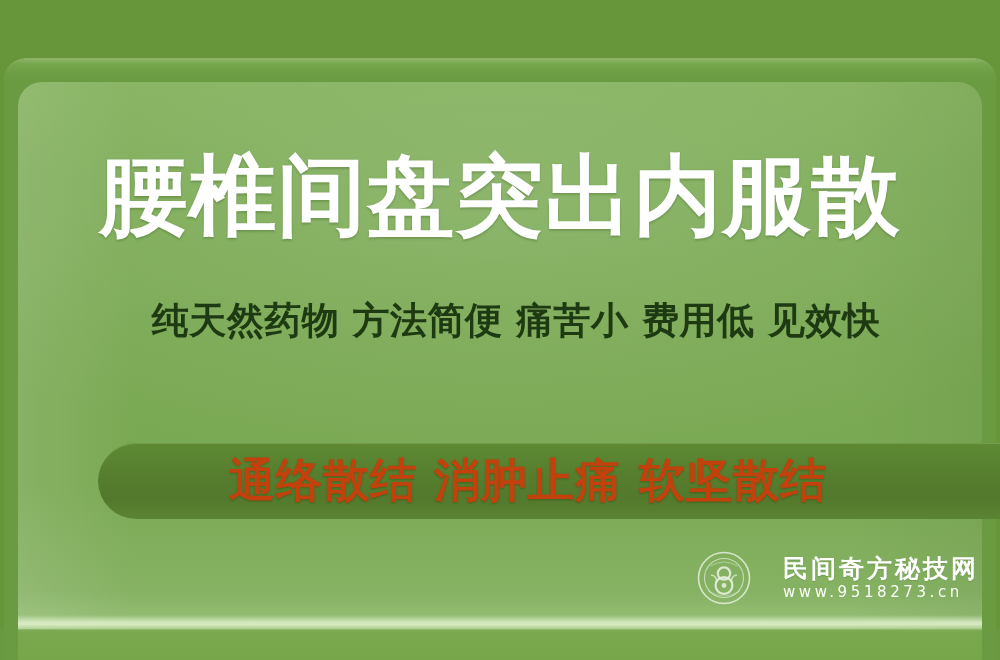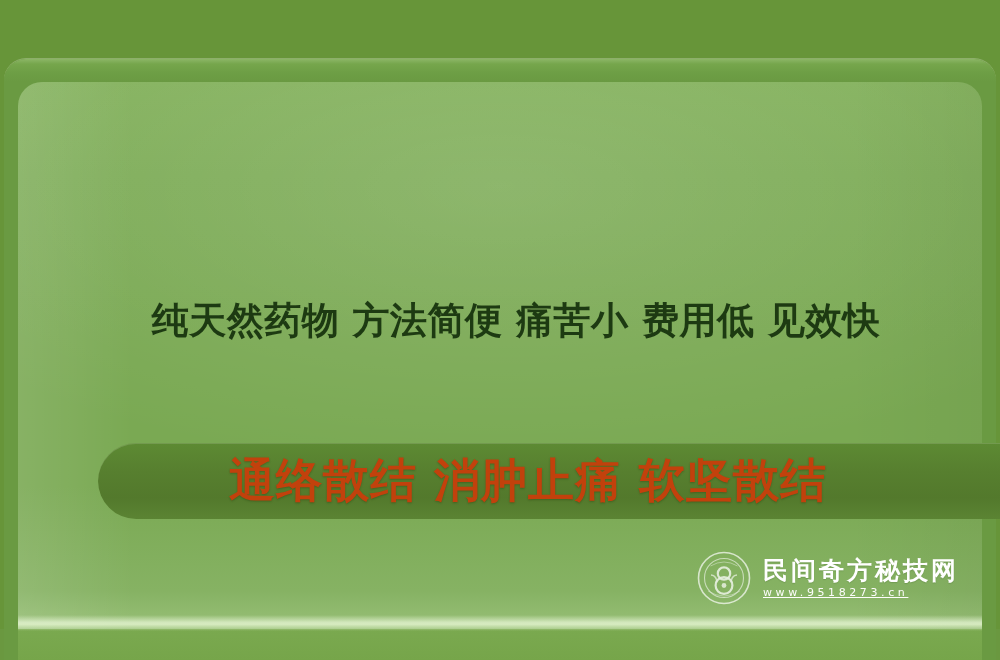--- a/index.html
+++ b/index.html
@@ -183,55 +183,56 @@
   .wm-logo {
     width: 54px;
     height: 54px;
     flex: 0 0 54px;
     opacity: 0.80;
   }
   .wm-texts {
     display: flex;
     flex-direction: column;
     gap: 3px;
+    margin-left: 20px;
   }
   .wm-name {
     font-size: 25px;
     font-weight: 700;
     color: #ffffff;
     letter-spacing: 3px;
     line-height: 1.05;
     text-shadow: 0 1px 1px rgba(40,70,20,0.18);
     white-space: nowrap;
   }
   .wm-url {
-    font-size: 11px;
+    font-size: 15px;
     font-weight: 400;
     color: #fdfdfb;
     letter-spacing: 3.6px;
     line-height: 1.05;
     white-space: nowrap;
-    text-decoration: underline;
   }
 </style>
 </head>
 <body>
 
 <div class="stage">
 
   <div class="backdrop"></div>
   <div class="floor-base-outer"></div>
 
   <div class="panel-outer"></div>
   <div class="panel-inner"></div>
   <div class="panel-shade"></div>
 
   <div class="floor-base"></div>
   <div class="floor-highlight"></div>
 
+  <div class="headline">腰椎间盘突出内服散</div>
 
   <div class="subtitle">纯天然药物  方法简便  痛苦小  费用低  见效快</div>
 
   <div class="pill"></div>
   <div class="pill-text">通络散结   消肿止痛   软坚散结</div>
 
   <div class="watermark">
     <div class="wm-logo">
       <svg viewBox="0 0 54 54" width="54" height="54" aria-hidden="true">
         <circle cx="27" cy="27" r="25.5" fill="none" stroke="#ffffff" stroke-width="1.6" opacity="0.85"></circle>

